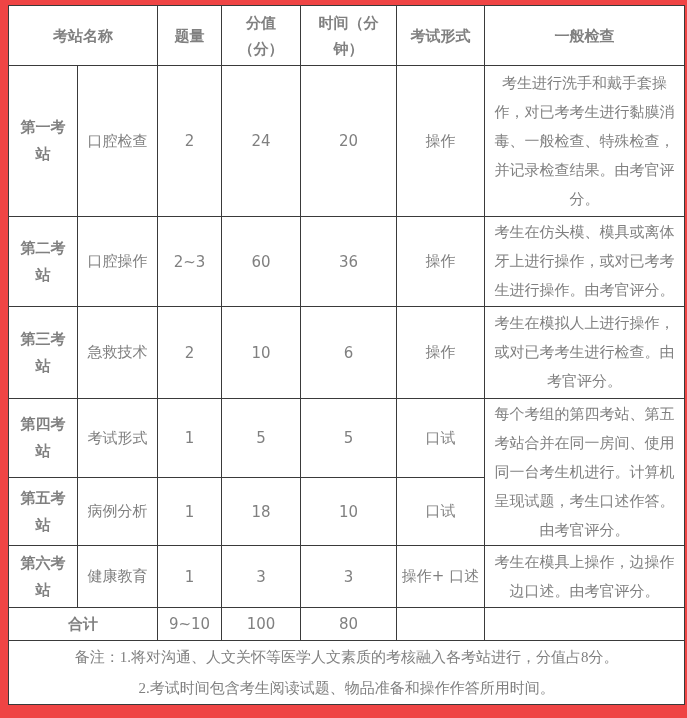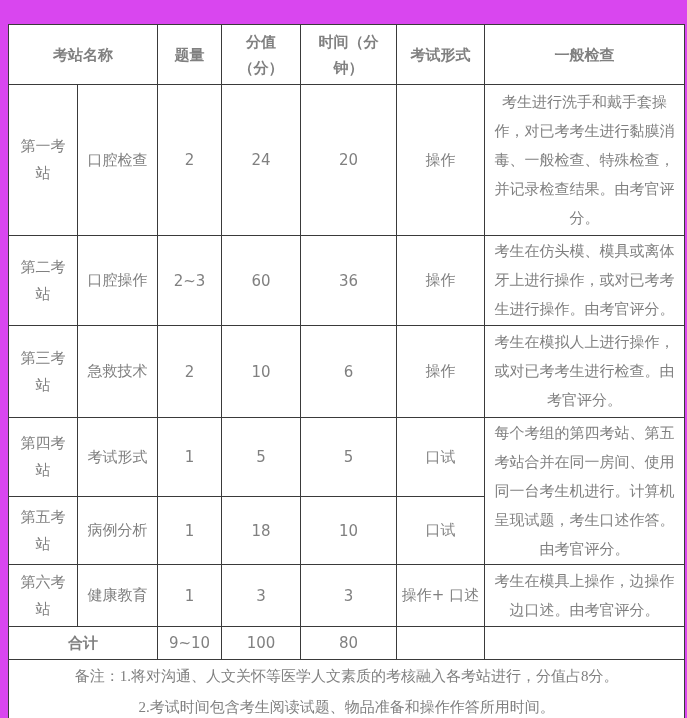--- a/index.html
+++ b/index.html
@@ -4,23 +4,23 @@
 <style>
   html, body {
     margin: 0;
     padding: 0;
     background: #ffffff;
     font-family: "DejaVu Sans", "Liberation Sans", sans-serif;
   }
   .page {
     width: 687px;
     height: 718px;
-    background: #d946ef;
+    background: #ef4444;
     box-sizing: border-box;
-    padding: 24px 0 0 8px;
+    padding: 5px 0 0 8px;
   }
   table.exam {
     border-collapse: collapse;
     table-layout: fixed;
     width: 676px;
     background: #ffffff;
   }
   table.exam td {
     border: 1px solid #3a3a3a;
     text-align: center;
@@ -32,21 +32,21 @@
     box-sizing: border-box;
   }
   td.hdr {
     font-weight: bold;
     color: #595959;
     white-space: pre-line;
     line-height: 26px;
     font-size: 15px;
   }
   td.station {
-    font-weight: normal;
+    font-weight: bold;
     color: #666666;
     white-space: pre-line;
     line-height: 27px;
   }
   td.val {
     color: #808080;
   }
   td.req {
     text-align: left;
     vertical-align: middle;

